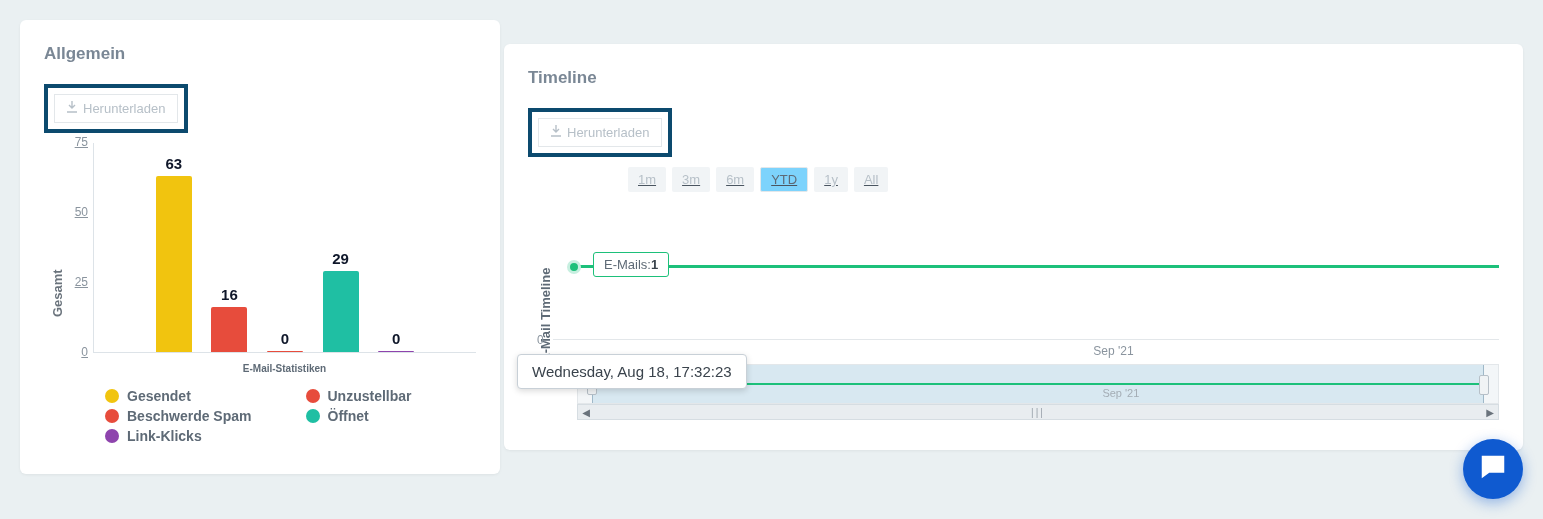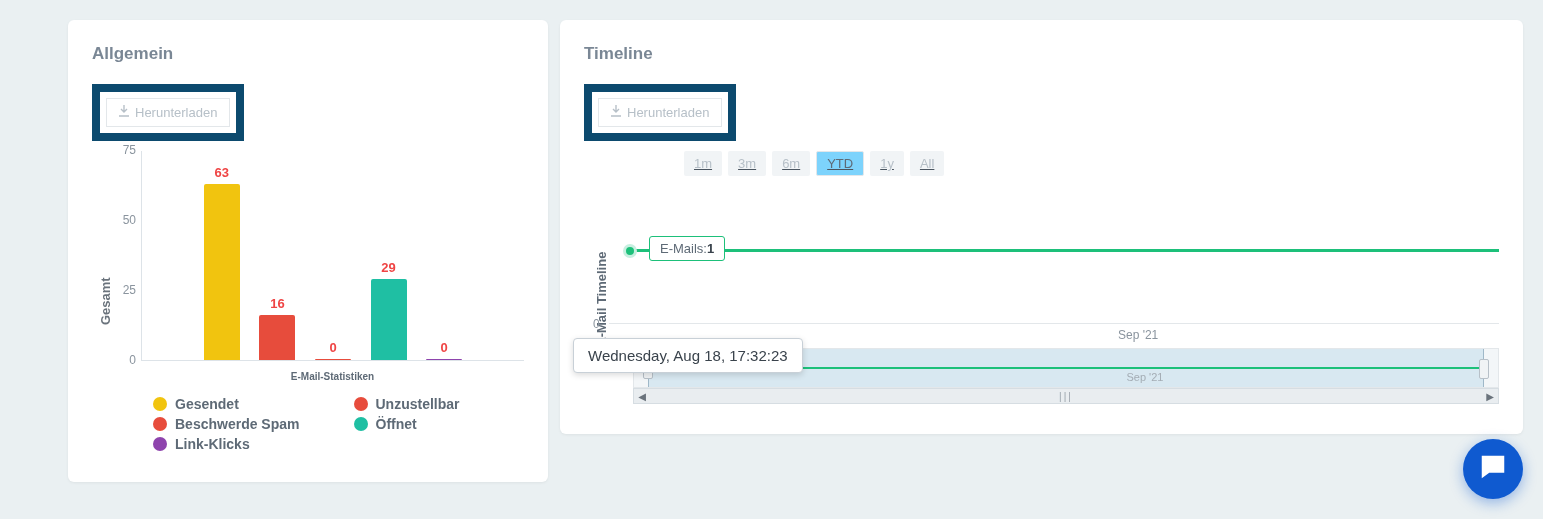--- a/index.html
+++ b/index.html
@@ -5,42 +5,41 @@
   * { box-sizing: border-box; }
   body {
     margin: 0;
     background: #eaf0f2;
     font-family: "Segoe UI", "Helvetica Neue", Arial, sans-serif;
     color: #4a5560;
     padding: 20px;
   }
   .dashboard {
     display: flex;
-    gap: 12px;
-    align-items: flex-start;
-    margin-left: 48px;
+    gap: 4px;
+    align-items: center;
   }
   .card {
     background: #fff;
     border-radius: 6px;
     box-shadow: 0 1px 3px rgba(0,0,0,0.06);
     padding: 24px 24px 30px 24px;
     position: relative;
   }
   .card-left { width: 480px; }
   .card-right { flex: 1; }
   .card-title {
     font-size: 17px;
     font-weight: 600;
     color: #7a8795;
     margin-bottom: 20px;
   }
   .dl-highlight {
     display: inline-block;
-    border: 8px solid #0c4a6e;
+    border: 4px solid #0c4a6e;
     padding: 6px 6px;
     margin-bottom: 10px;
   }
   .dl-btn {
     border: 1px solid #e3e7ea;
     background: #fff;
     color: #b7c0c8;
     font-size: 13px;
     padding: 6px 12px;
     display: inline-flex;
@@ -73,42 +72,43 @@
     margin-left: 28px;
   }
   .ytick {
     position: absolute;
     left: -34px;
     width: 28px;
     text-align: right;
     font-size: 12px;
     color: #8a949e;
     transform: translateY(50%);
+    text-decoration: underline;
   }
   .bars-row {
     position: absolute;
     left: 0; right: 0; bottom: 0;
     display: flex;
     justify-content: center;
     align-items: flex-end;
     gap: 16px;
     height: 100%;
     padding: 0 60px;
   }
   .bar-slot {
     width: 40px;
     display: flex;
     flex-direction: column;
     align-items: center;
     justify-content: flex-end;
   }
   .bar-val {
-    font-size: 13px;
-    font-weight: 600;
-    color: #ef4444;
+    font-size: 15px;
+    font-weight: 600;
+    color: #0f172a;
     margin-bottom: 4px;
   }
   .bar {
     width: 36px;
     border-radius: 2px 2px 0 0;
   }
   .x-axis-label {
     text-align: center;
     font-size: 10px;
     font-weight: 600;

